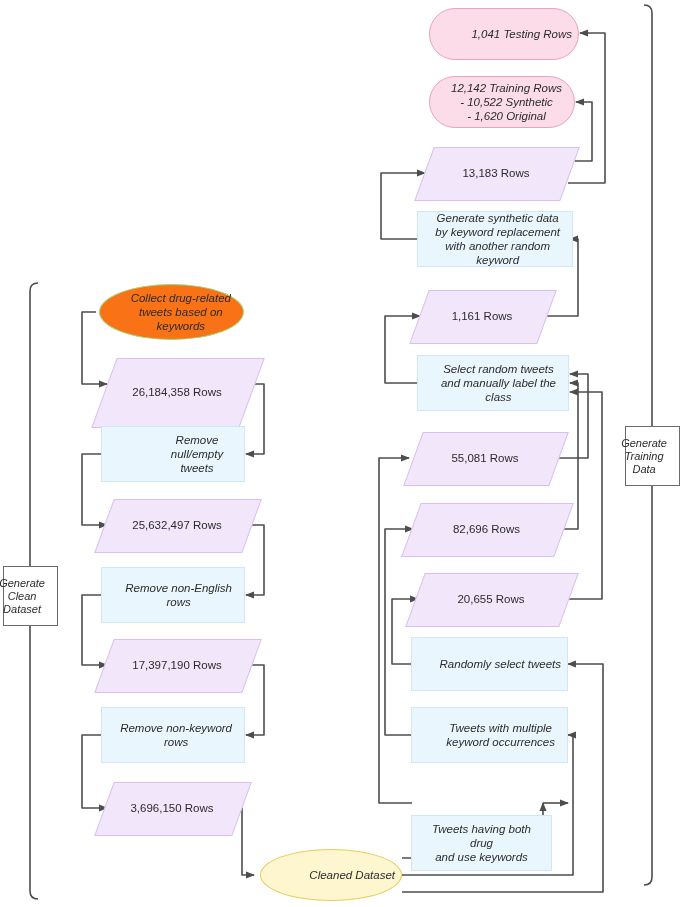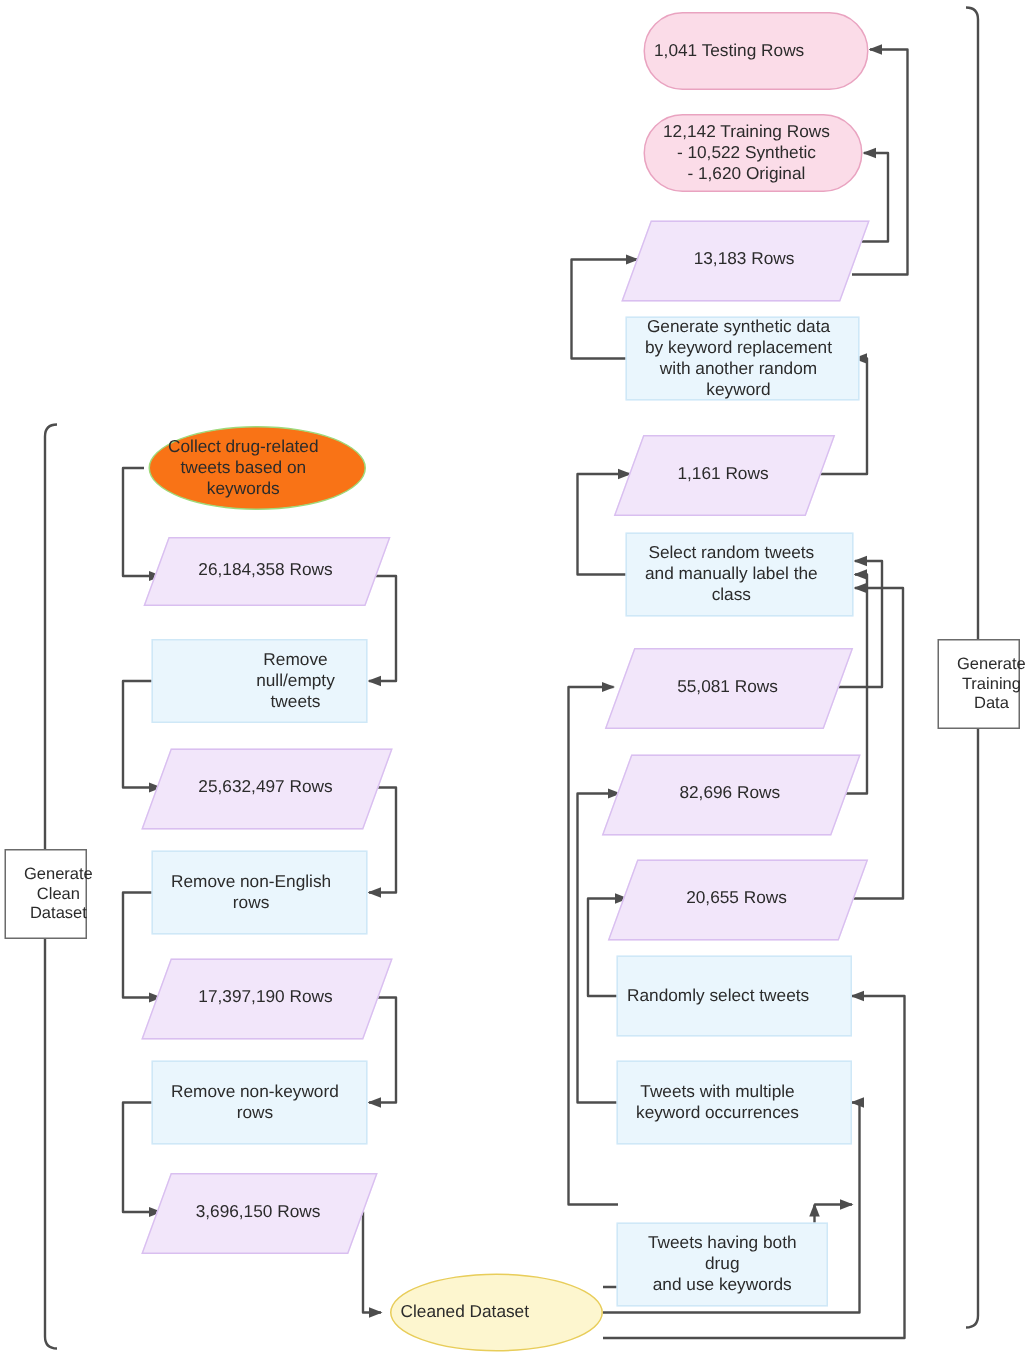--- a/index.html
+++ b/index.html
@@ -22,26 +22,27 @@
     left: 0;
     top: 0;
     width: 685px;
     height: 907px;
   }
   .node {
     position: absolute;
     box-sizing: border-box;
     display: flex;
     align-items: center;
-    justify-content: flex-start;
+    justify-content: flex-end;
     text-align: center;
     color: #2b2b2b;
     font-size: 11.5px;
     line-height: 14px;
     z-index: 3;
+    font-style: italic;
   }
   .node span { display: block; padding: 0 6px; }
 
   
   .n-proc {
     background: #eaf6fd;
     border: 1px solid #cfe8f7;
   }
   
   .n-data-wrap { position: absolute; z-index: 2; }
@@ -175,21 +176,21 @@
   </div>
 
   <div class="node n-green" style="left:99px; top:284px; width:145px; height:56px;">
     <span>
       <span>Collect drug-related</span>
       <span>tweets based on</span>
       <span>keywords</span>
     </span>
   </div>
 
-  <div class="n-data-wrap" style="left:104px; top:358px; width:146px; height:44px;">
+  <div class="n-data-wrap" style="left:104px; top:358px; width:146px; height:68px;">
     <div class="n-data-shape"></div>
     <div class="n-data-label">26,184,358 Rows</div>
   </div>
 
   <div class="node n-proc" style="left:101px; top:426px; width:144px; height:56px;padding-left:48px;">
     <span>
       <span>Remove null/empty</span>
       <span>tweets</span>
     </span>
   </div>

